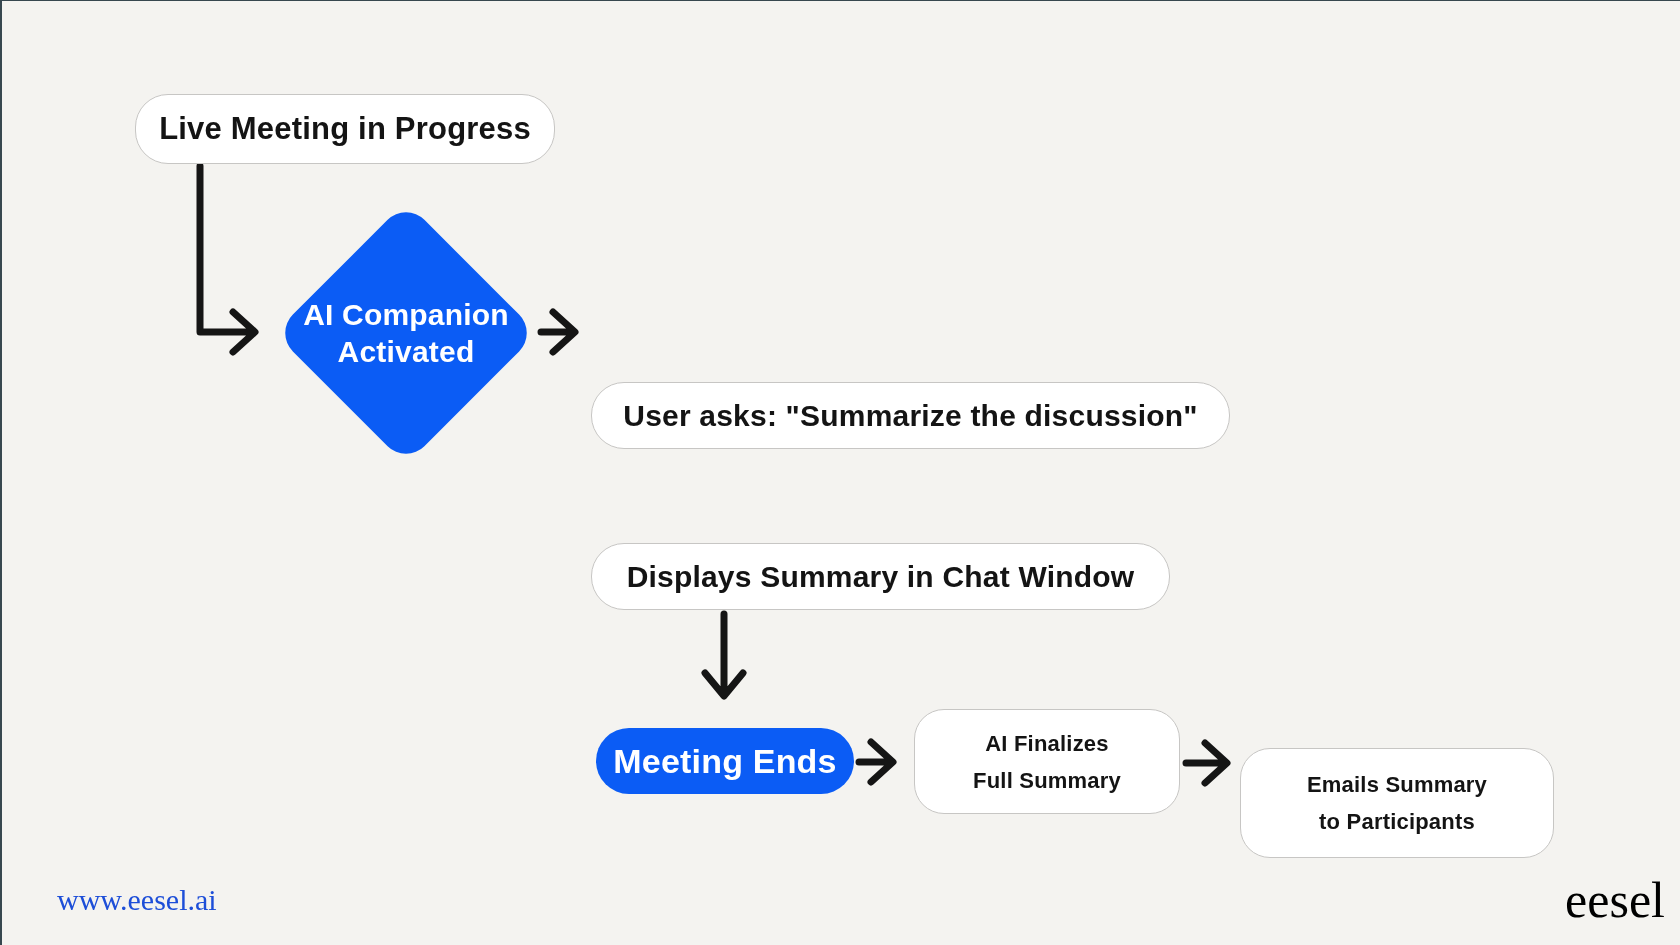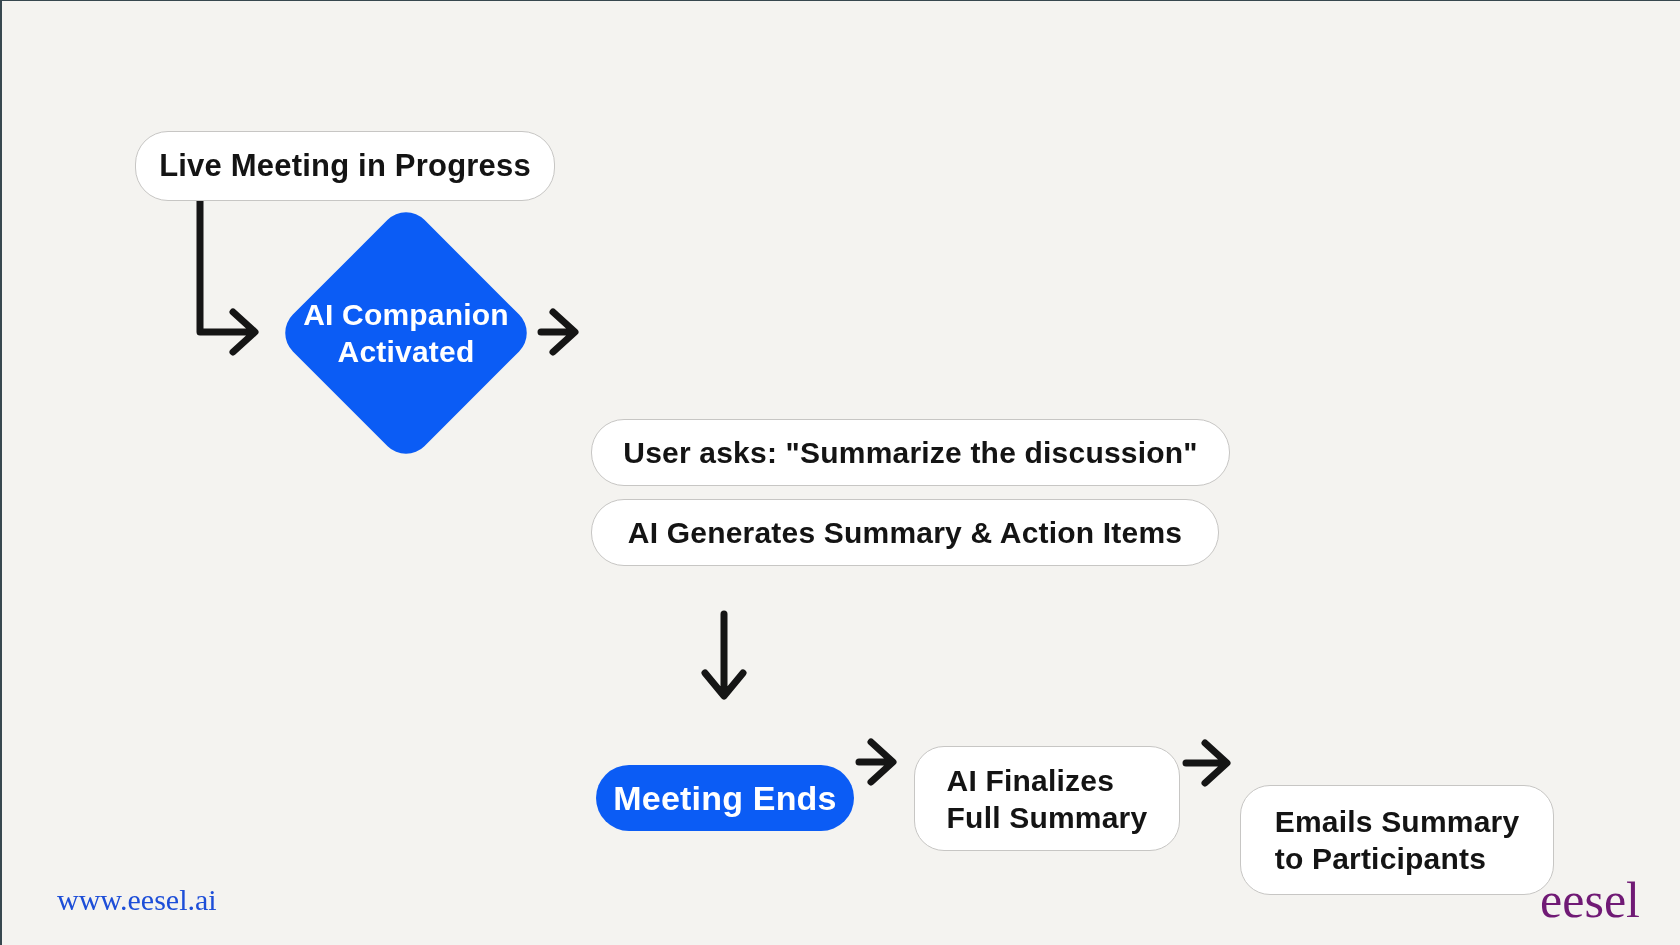--- a/index.html
+++ b/index.html
@@ -33,43 +33,42 @@
   }
   .node {
     position: absolute;
     display: flex;
     align-items: center;
     justify-content: center;
     background: #ffffff;
     border: 1.5px solid var(--box-border, #c7c6c4);
     color: var(--text-dark, #141414);
     font-weight: bold;
-    text-align: left;
+    text-align: center;
     white-space: pre-line;
     box-sizing: border-box;
     letter-spacing: 0.2px;
-    margin-top: 37px;
   }
   .node-live-meeting {
     left: 133px; top: 93px; width: 420px; height: 70px;
     border-radius: 33px; font-size: 31px;
   }
   .stack-box { border-radius: 33px; height: 67px; font-size: 30px; }
   .node-transcribes { left: 589px; top: 302px; width: 631px; }
   .node-user-asks   { left: 589px; top: 381px; width: 639px; }
   .node-generates   { left: 589px; top: 461px; width: 628px; }
   .node-displays    { left: 589px; top: 542px; width: 579px; }
   .node-meeting-ends {
     left: 594px; top: 727px; width: 258px; height: 66px;
     border-radius: 33px; font-size: 34px;
     background: var(--accent-blue, #0b5cf5);
     border: none;
     color: var(--node-text-light, #ffffff);
   }
-  .two-line { font-size: 30px; line-height: 37px; border-radius: 30px; }
+  .two-line { font-size: 22px; line-height: 37px; border-radius: 30px; }
   .node-finalizes { left: 912px; top: 708px; width: 266px; height: 105px; }
   .node-emails    { left: 1238px; top: 747px; width: 314px; height: 110px; }
   .diamond {
     position: absolute;
     left: 311px; top: 239px;
     width: 186px; height: 186px;
     background: var(--accent-blue, #0b5cf5);
     border-radius: 26px;
     transform: rotate(45deg);
   }
@@ -88,24 +87,24 @@
   }
   .footer-site {
     position: absolute;
     left: 55px; top: 882px;
     font-family: "Liberation Serif", serif;
     font-size: 30px;
     color: #1d4ed8;
   }
   .footer-logo {
     position: absolute;
-    right: 40px; top: 870px;
+    right: 15px; top: 870px;
     font-family: "Liberation Serif", serif;
     font-size: 50px;
-    color: #701a75;
+    color: #000000;
     text-align: right;
   }
 </style>
 </head>
 <body>
 
 <div class="canvas">
 
   <svg class="arrow-layer" viewBox="0 0 1680 945" xmlns="http://www.w3.org/2000/svg">
     <path d="M 198 165 L 198 331 L 245 331 M 231 311 L 253 331 L 231 351"></path>
@@ -118,22 +117,22 @@
   <div class="node node-live-meeting">Live Meeting in Progress</div>
 
   <div class="diamond">
     <div class="diamond-label">AI Companion
 Activated</div>
   </div>
 
 
   <div class="node stack-box node-user-asks">User asks: "Summarize the discussion"</div>
 
-  <div class="node stack-box node-generates">AI Generates Summary &amp; Action Items</div>
 
+  <div class="node stack-box node-displays">Displays Summary in Chat Window</div>
 
   <div class="node node-meeting-ends">Meeting Ends</div>
 
   <div class="node two-line node-finalizes">AI Finalizes
 Full Summary</div>
 
   <div class="node two-line node-emails">Emails Summary
 to Participants</div>
 
   <div class="footer-site">www.eesel.ai</div>

